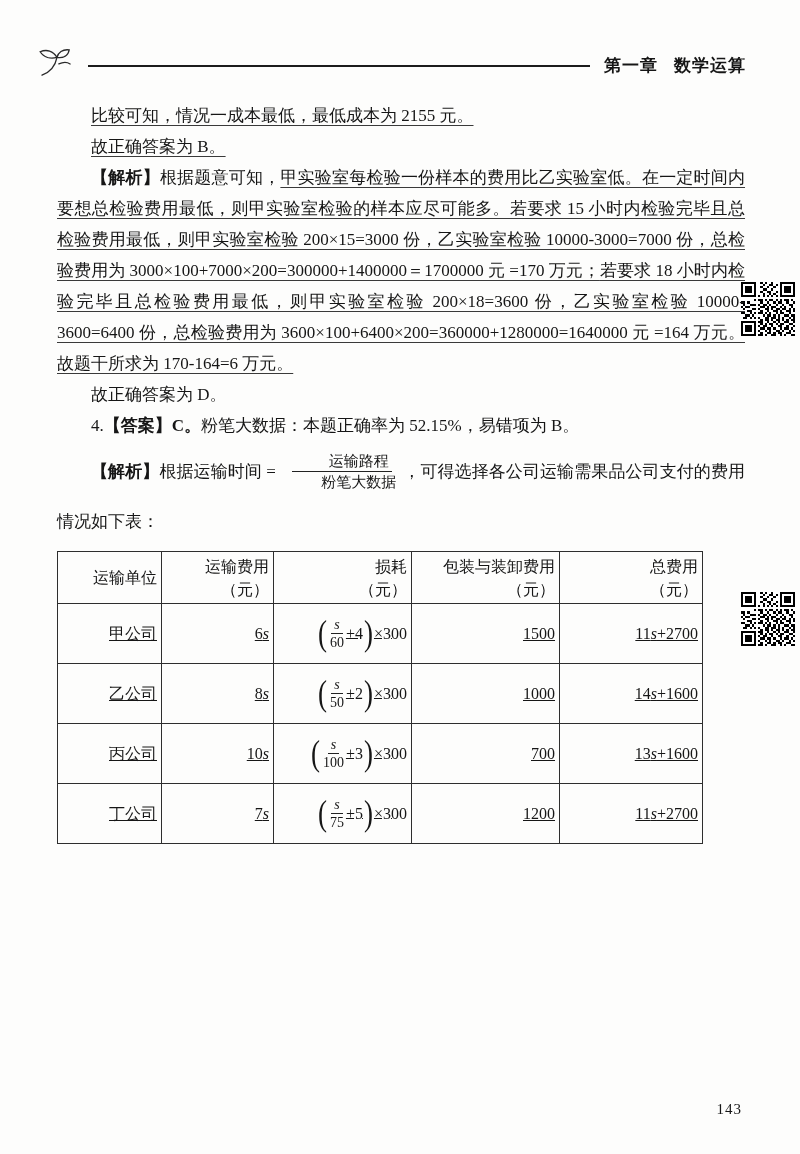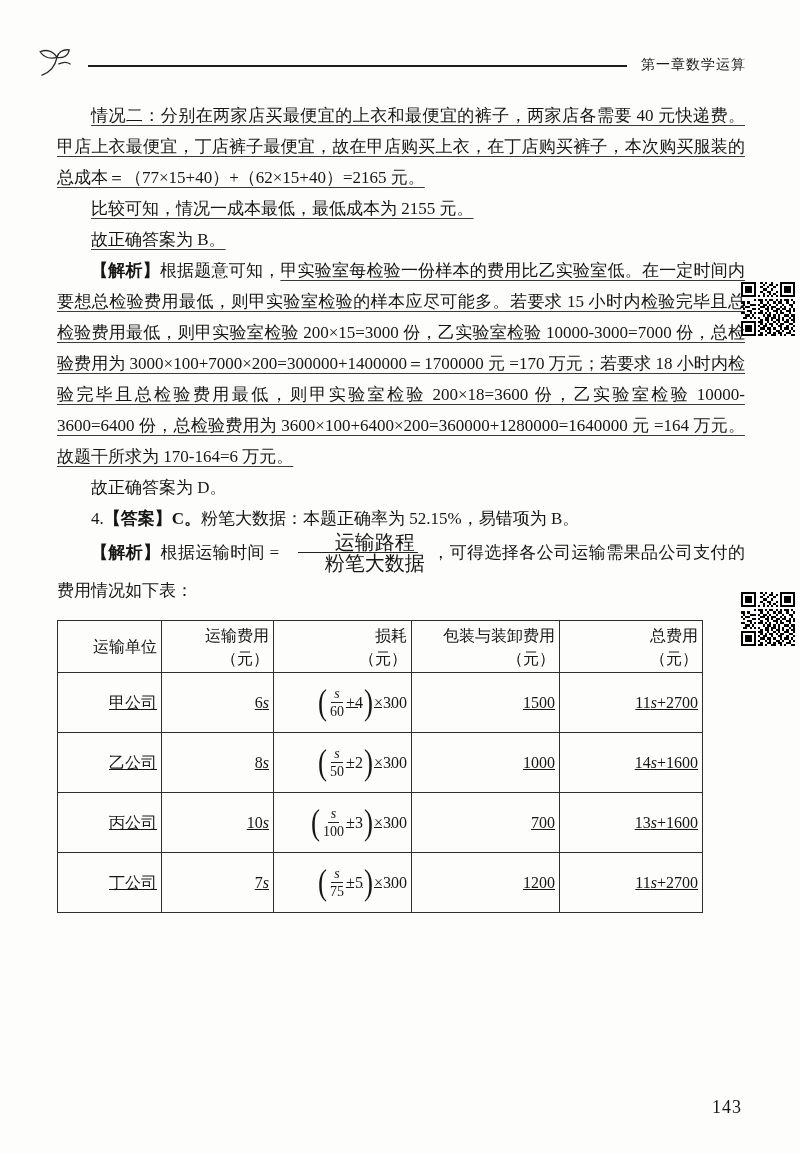--- a/index.html
+++ b/index.html
@@ -11,38 +11,38 @@
     color: #161616;
   }
   .page { position: relative; width: 800px; height: 1154px; overflow: hidden; }
 
   
   .header { position: absolute; top: 48px; left: 36px; right: 54px; display: flex; align-items: center; }
   .logo { width: 42px; height: 30px; flex: none; }
   .rule { flex: 1; height: 1.5px; background: #1c1c1c; margin: 6px 14px 0 10px; }
   .htext {
     font-family: "Liberation Sans", "DejaVu Sans", sans-serif;
-    font-weight: normal; font-size: 14px; letter-spacing: 1px;
-    display: flex; margin-top: 4px;
+    font-weight: bold; font-size: 17px; letter-spacing: 1px;
+    display: flex; gap: 16px; margin-top: 4px;
   }
 
   
   .content {
     position: absolute; top: 100px; left: 57px; width: 688px;
     font-size: 17px; line-height: 31px; text-align: justify;
   }
   .para { margin: 0; text-indent: 2em; }
   .u { text-decoration: underline; text-underline-offset: 4px; text-decoration-thickness: 1px; text-decoration-color: #3a3a3a; }
   .b { font-weight: bold; }
 
   
   .ifrac {
     display: inline-flex; flex-direction: column; align-items: center;
-    vertical-align: middle; font-size: 20px; line-height: 20px;
-    margin: 0 4px; transform: translateY(-2px);
+    vertical-align: middle; font-size: 15px; line-height: 20px;
+    margin: 12px 4px; transform: translateY(-2px);
   }
   .ifrac .fn { border-bottom: 1px solid #222; padding: 0 3px; }
   .ifrac .fd { padding: 0 3px; }
 
   
   .tbl {
     width: 645px; border-collapse: collapse; margin-top: 14px;
     text-align: right; font-size: 16px; table-layout: fixed;
   }
   .tbl th, .tbl td { border: 1px solid #2e2e2e; font-weight: normal; padding: 2px 4px; text-indent: 0; }
@@ -63,21 +63,21 @@
   .lop { vertical-align: middle; }
   i { font-style: italic; }
   .after-table { margin-top: 10px; }
 
   
   .qr { position: absolute; width: 54px; height: 54px; right: 5px; }
   .qr1 { top: 282px; }
   .qr2 { top: 592px; }
 
   
-  .pagenum { position: absolute; right: 58px; bottom: 36px; font-size: 18px; letter-spacing: 1px; }
+  .pagenum { position: absolute; right: 58px; bottom: 36px; font-size: 15px; letter-spacing: 1px; }
   .hidden-defs { position: absolute; width: 0; height: 0; overflow: hidden; }
 </style>
 </head>
 <body>
 
 <div class="page">
 
   <svg class="hidden-defs" aria-hidden="true">
     <defs>
       <g id="qrpat">
@@ -120,21 +120,20 @@
 
   <svg class="qr qr1" viewBox="0 0 25 25" shape-rendering="crispEdges">
       <use href="#qrpat"></use>
     </svg>
   <svg class="qr qr2" viewBox="0 0 25 25" shape-rendering="crispEdges">
       <use href="#qrpat"></use>
     </svg>
 
   <div class="content">
 
-    <p class="para"><span class="u">情况二：分别在两家店买最便宜的上衣和最便宜的裤子，两家店各需要 40 元快递费。甲店上衣最便宜，丁店裤子最便宜，故在甲店购买上衣，在丁店购买裤子，本次购买服装的总成本＝（77×15+40）+（62×15+40）=2165 元。</span></p>
     <p class="para"><span class="u">比较可知，情况一成本最低，最低成本为 2155 元。</span></p>
     <p class="para"><span class="u">故正确答案为 B。</span></p>
     <p class="para"><span class="b">【解析】</span><span class="">根据题意可知，</span><span class="u">甲实验室每检验一份样本的费用比乙实验室低。在一定时间内要想总检验费用最低，则甲实验室检验的样本应尽可能多。</span><span class="u">若要求 15 小时内检验完毕且总检验费用最低，则甲实验室检验 200×15=3000 份，乙实验室检验 10000-3000=7000 份，总检验费用为 3000×100+7000×200=300000+1400000＝1700000 元 =170 万元；</span><span class="u">若要求 18 小时内检验完毕且总检验费用最低，则甲实验室检验 200×18=3600 份，乙实验室检验 10000-3600=6400 份，总检验费用为 3600×100+6400×200=360000+1280000=1640000 元 =164 万元。</span><span class="u">故题干所求为 170-164=6 万元。</span></p>
     <p class="para"><span class="">故正确答案为 D。</span></p>
     <p class="para"><span class="">4.</span><span class="b">【答案】C。</span><span class="">粉笔大数据：本题正确率为 52.15%，易错项为 B。</span></p>
 
     <p class="para"><span class="b">【解析】</span><span>根据运输时间 = </span><span class="ifrac">
           <span class="fn">运输路程</span>
           <span class="fd">粉笔大数据</span>
         </span><span>，可得选择各公司运输需果品公司支付的费用情况如下表：</span></p>

